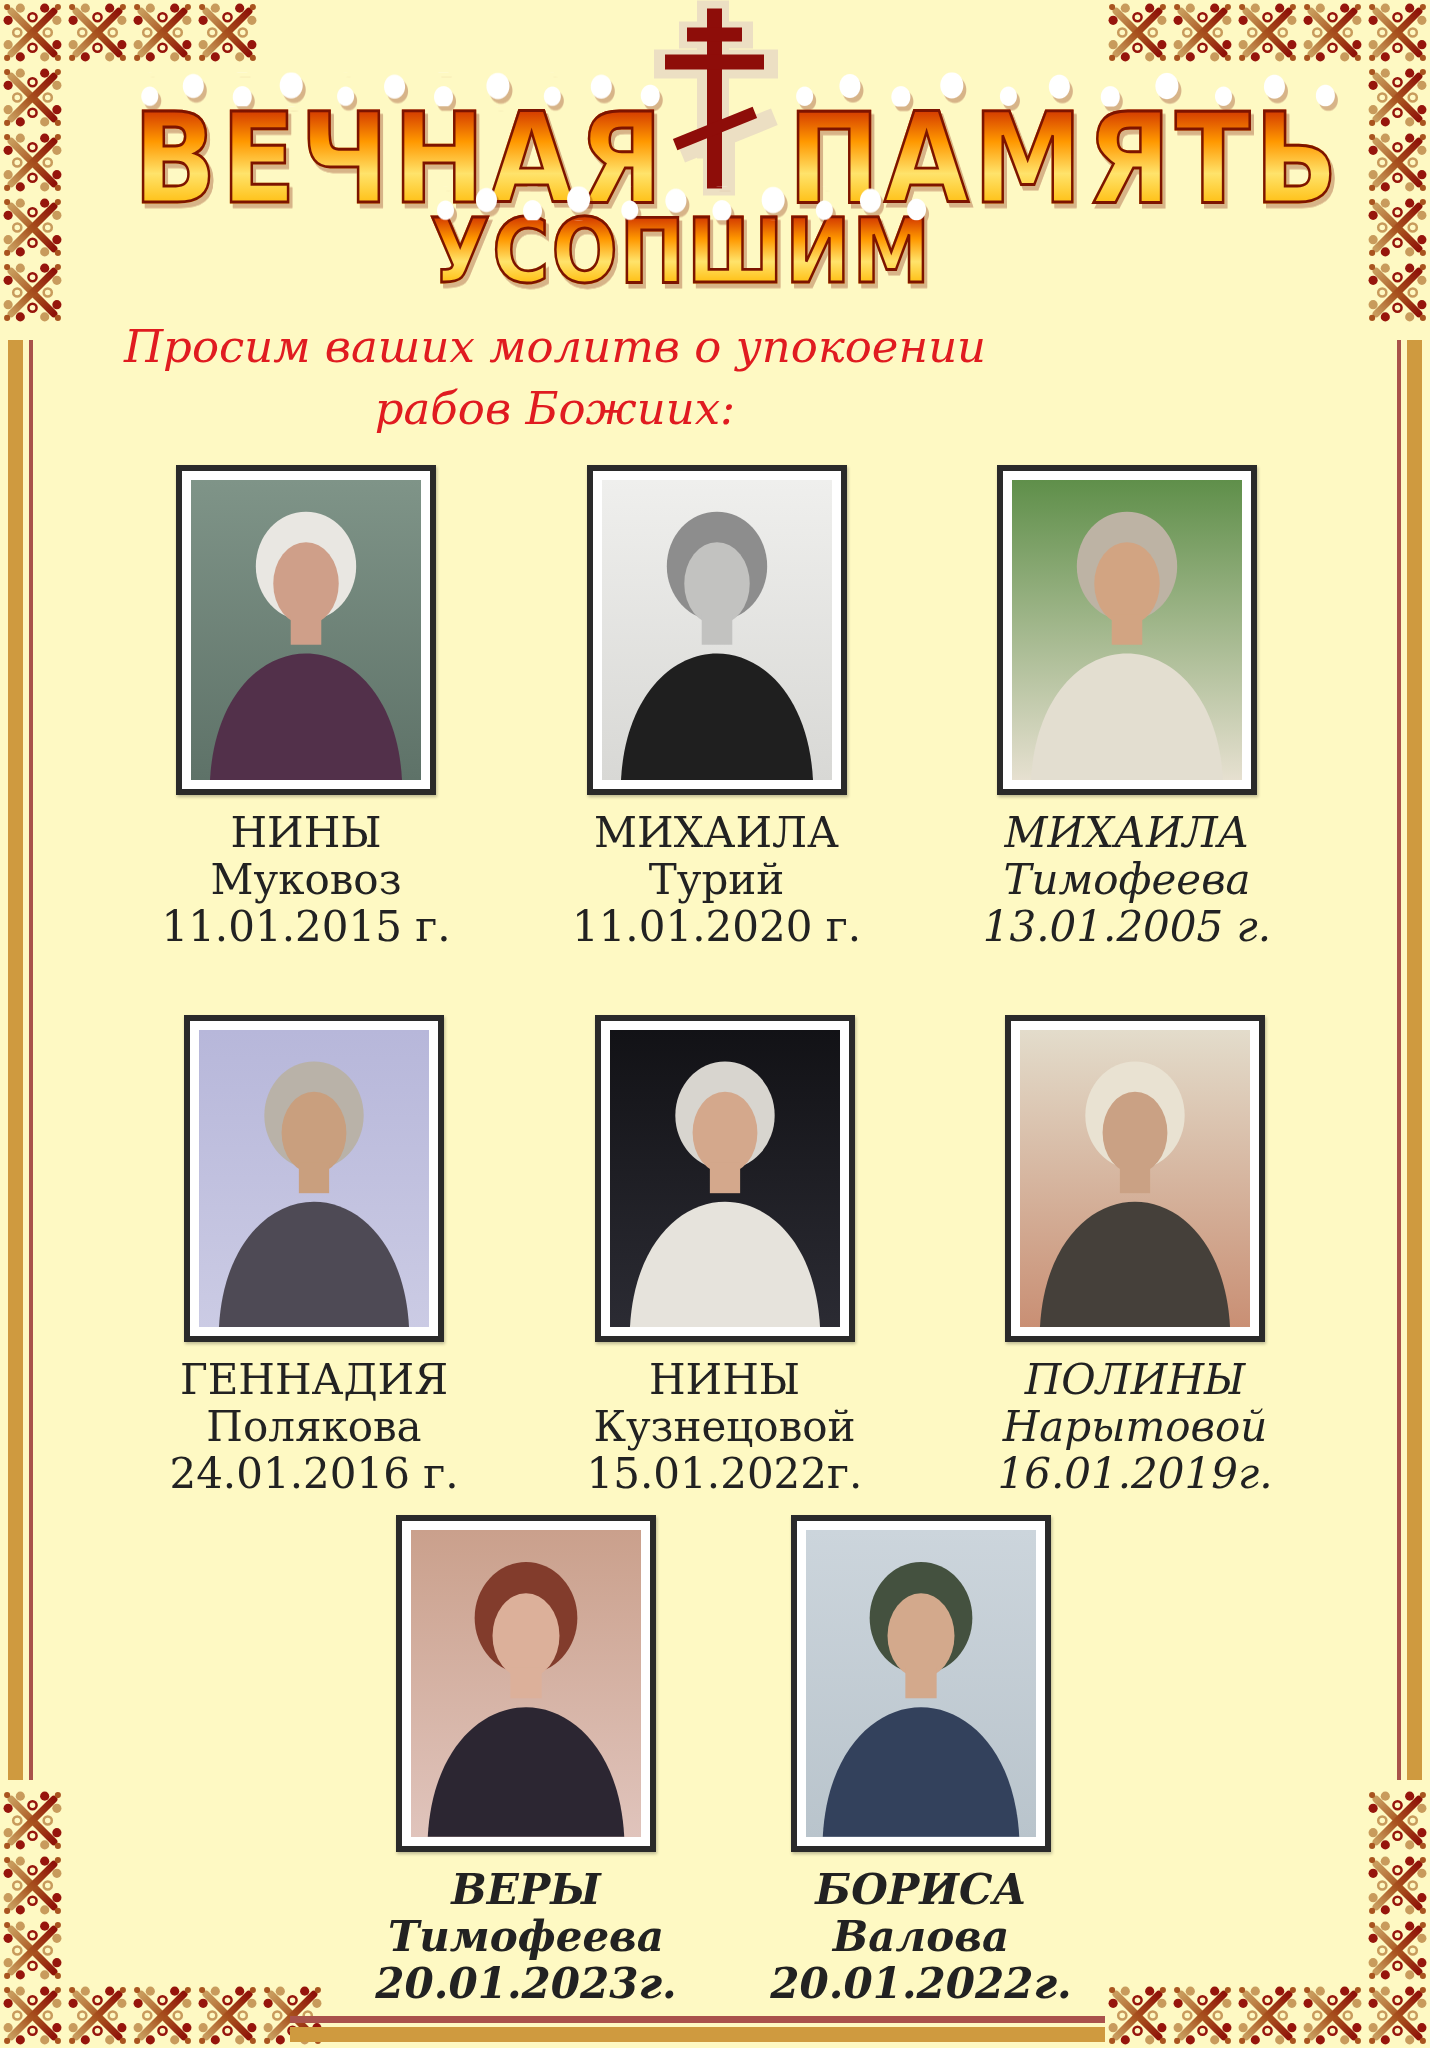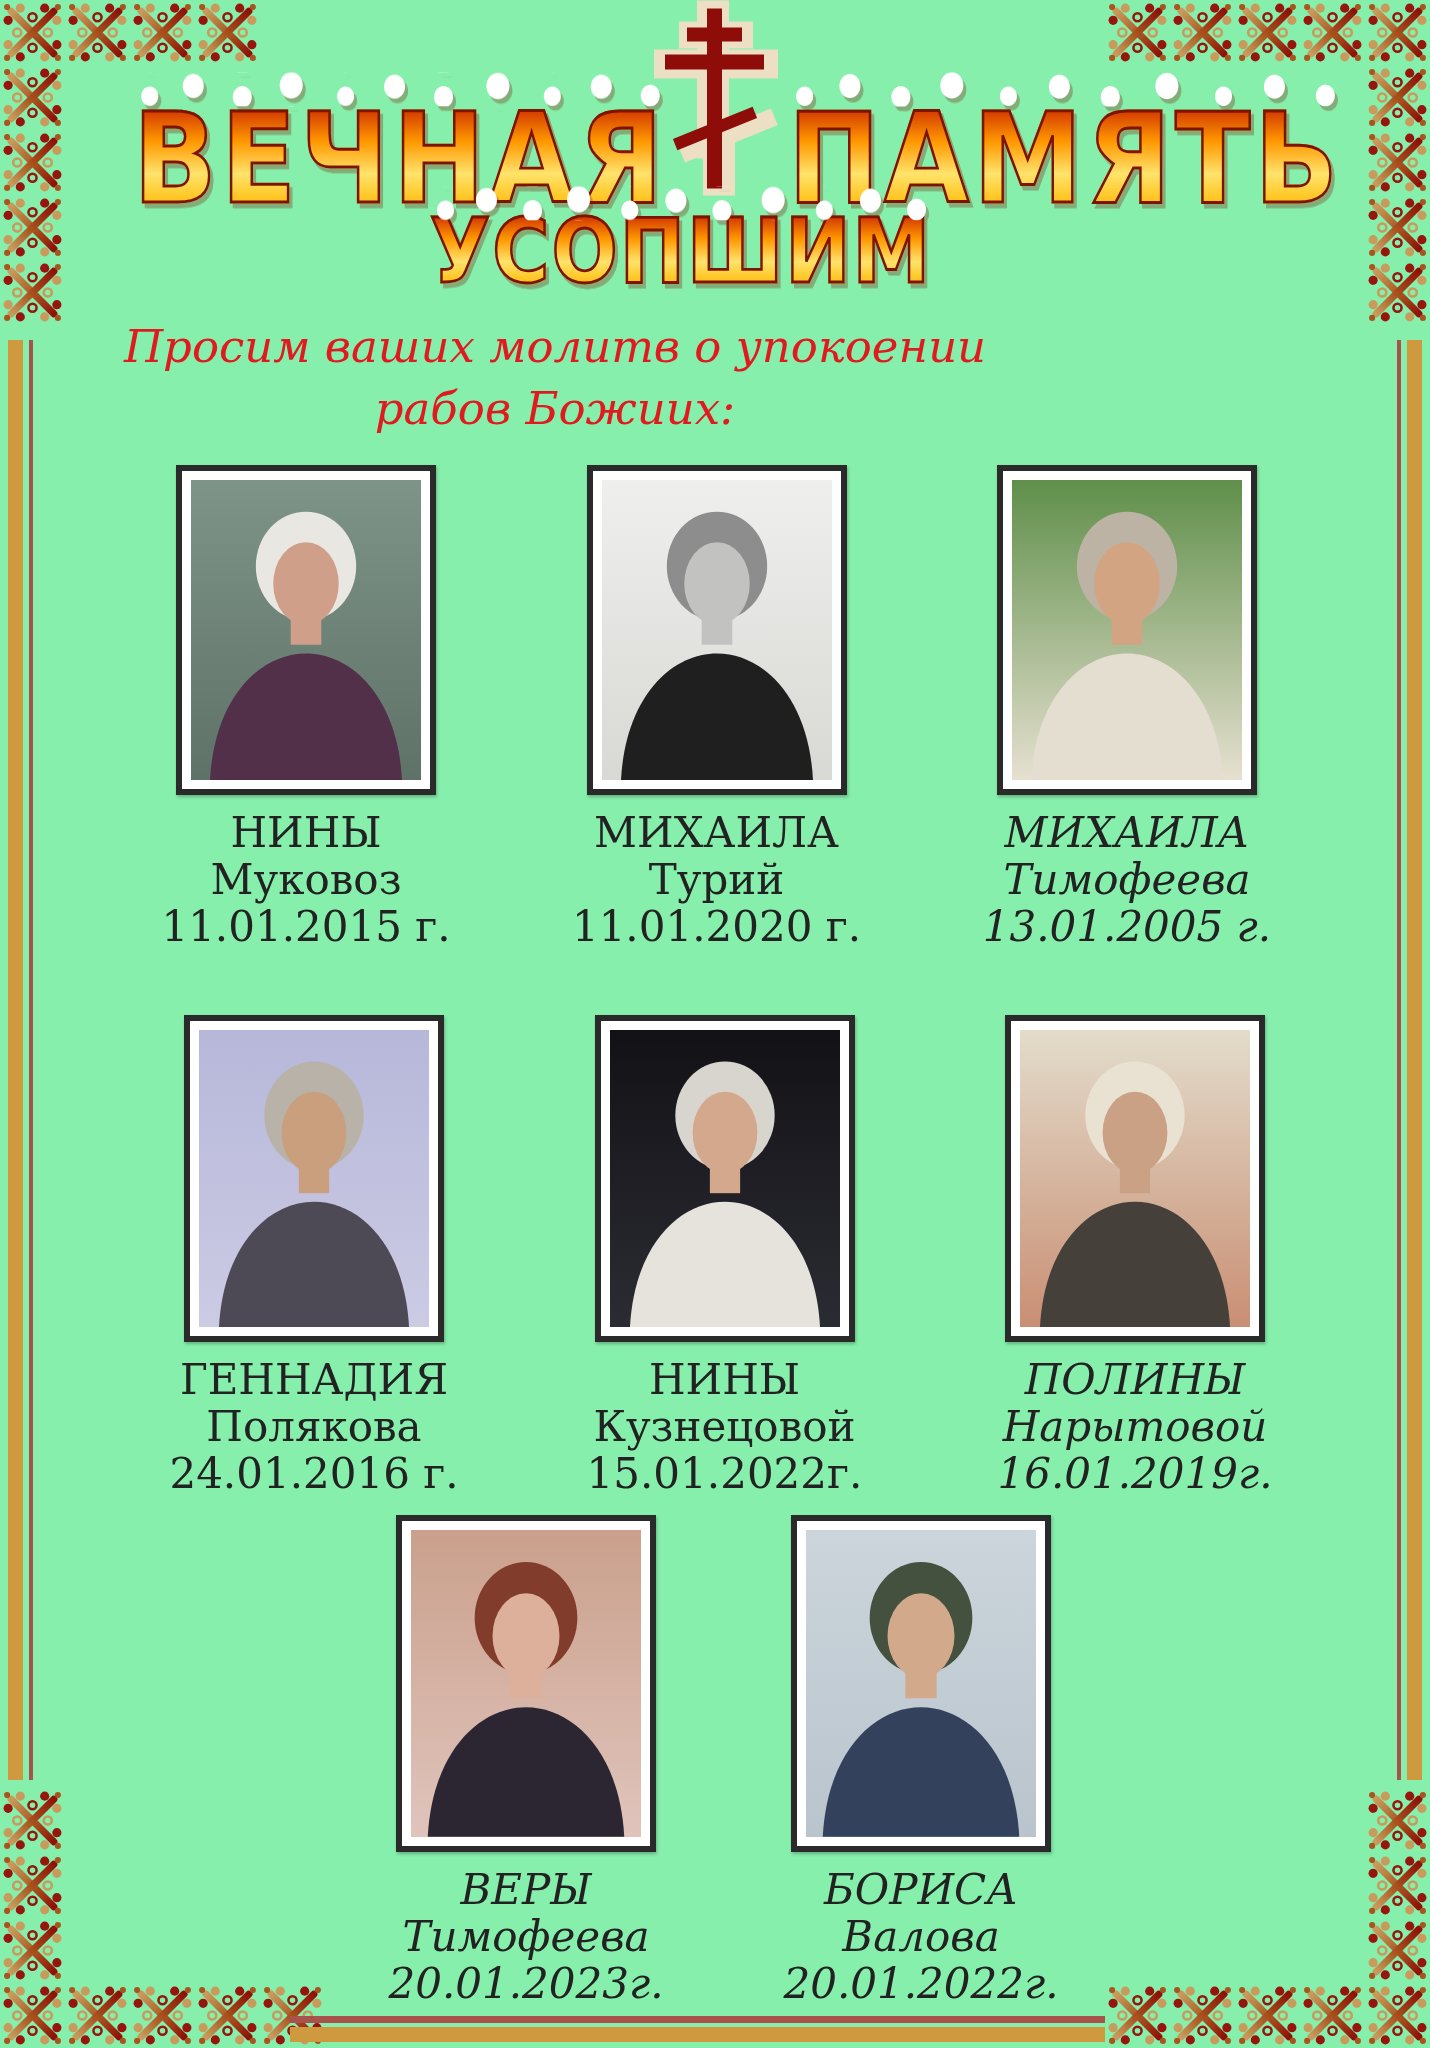--- a/index.html
+++ b/index.html
@@ -4,21 +4,21 @@
 <style>
   :root{
     --intro-text:#e01b20; --title-outline:#7d1400; --snow:#ffffff;
     --cross-red:#8e0d09; --cross-beige:#ecdfc3;
     --ornament-red:#96150c; --ornament-tan:#c89b5c;
     --border-gold:#cf9a3f; --border-red:#a9524c;
     --frame-border:#2a2a2a; --name-text:#222222;
   }
   html,body{margin:0;padding:0;}
   body{font-family:"DejaVu Serif",serif;background:#ffffff;}
-  .poster{position:relative;width:1430px;height:2048px;background:#86efac;overflow:hidden;}
+  .poster{position:relative;width:1430px;height:2048px;background:#fef9c3;overflow:hidden;}
 
   
   .strip{position:absolute;display:flex;}
   .strip.h{flex-direction:row;}
   .strip.v{flex-direction:column;}
   .tile{width:65px;height:65px;display:block;flex:0 0 auto;}
   .tile svg{width:100%;height:100%;display:block;}
 
   
   .vline,.hline{position:absolute;}
@@ -63,21 +63,21 @@
   .cross-box svg{width:100%;height:100%;display:block;}
 
   
   .intro{position:absolute;left:0;top:316px;width:1110px;text-align:center;
          color:var(--intro-text);font-style:italic;font-size:45px;line-height:62px;}
 
   
   .mrow{position:absolute;display:flex;justify-content:space-between;}
   #row-1{left:176px;top:465px;width:1081px;}
   #row-2{left:184px;top:1015px;width:1081px;}
-  #row-3{left:396px;top:1515px;width:655px;}
+  #row-3{left:396px;top:1515px;width:655px;font-weight:bold;}
   .card{width:260px;position:relative;}
   .frame{border:6px solid var(--frame-border);background:#ffffff;padding:9px;
          box-shadow:1px 2px 3px rgba(0,0,0,0.25);}
   #row-1 .frame{height:300px;}
   #row-2 .frame{height:297px;}
   #row-3 .frame{height:307px;}
   .photo{width:100%;height:100%;position:relative;overflow:hidden;
          background:linear-gradient(180deg,var(--bg1) 0%,var(--bg2) 100%);}
   .photo svg{position:absolute;left:0;bottom:0;width:100%;height:96%;}
   .sil-hair{fill:var(--hair);} .sil-face{fill:var(--skin);} .sil-body{fill:var(--clothes);}

